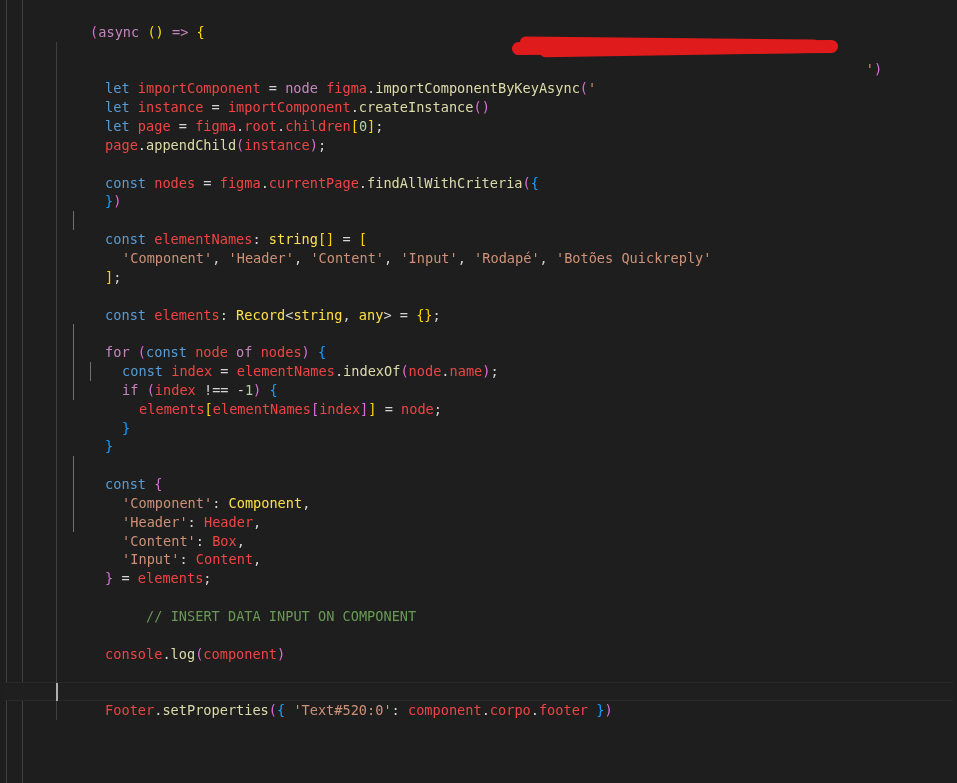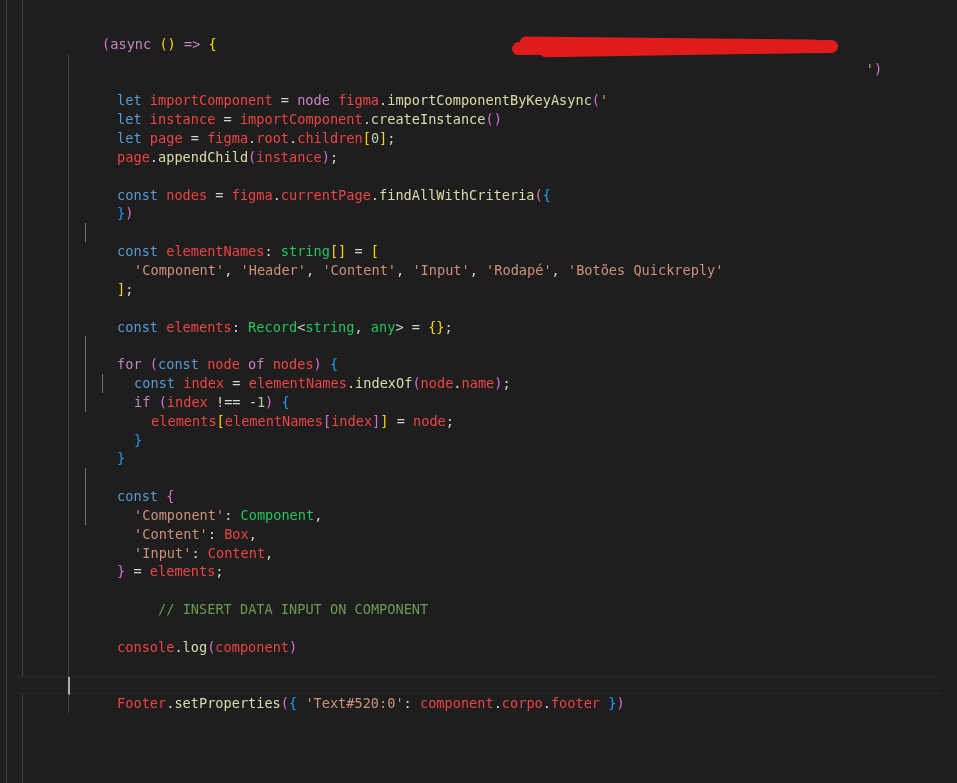--- a/index.html
+++ b/index.html
@@ -27,21 +27,21 @@
     position: absolute;
     top: 0;
     bottom: 0;
     width: 1px;
     background: #404040;
     pointer-events: none;
   }
 
   .code-surface {
     position: relative;
-    padding: 16px;
+    padding: 4px;
     margin: 0;
   }
 
   .line {
     position: relative;
     height: 18.85px;
     line-height: 18.85px;
     font-size: 13.6px;
     white-space: pre;
     color: #d4d4d4;
@@ -68,21 +68,21 @@
     height: 18px;
     top: 1px;
     background: #aeafad;
   }
 
   
   .kw       { color: #569cd6; }  
   .ctrl     { color: #c586c0; }  
   .var      { color: #ef4444; }  
   .fn       { color: #dcdcaa; }  
-  .type     { color: #22c55e; }  
+  .type     { color: #fde047; }  
   .str      { color: #ce9178; }  
   .num      { color: #b5cea8; }  
   .com      { color: #6a9955; margin-left: 41px; }  
   .op       { color: #d4d4d4; }  
   .b1       { color: #ffd700; }  
   .b2       { color: #da70d6; }  
   .b3       { color: #179fff; }  
 
   .redaction {
     position: absolute;
@@ -204,20 +204,24 @@
     <div class="line">
       <span class="indent" style="left:52px"></span>
       <span style="margin-left:52px"></span><span class="kw">const</span> <span class="b2">{</span>
     </div>
 
     <div class="line">
       <span class="indent" style="left:52px"></span><span class="indent bright" style="left:69px"></span>
       <span style="margin-left:69px"></span><span class="str">'Component'</span><span class="op">:</span> <span class="type">Component</span><span class="op">,</span>
     </div>
 
+    <div class="line">
+      <span class="indent" style="left:52px"></span><span class="indent bright" style="left:69px"></span>
+      <span style="margin-left:69px"></span><span class="str">'Header'</span><span class="op">:</span> <span class="var">Header</span><span class="op">,</span>
+    </div>
 
     <div class="line">
       <span class="indent" style="left:52px"></span><span class="indent bright" style="left:69px"></span>
       <span style="margin-left:69px"></span><span class="str">'Content'</span><span class="op">:</span> <span class="var">Box</span><span class="op">,</span>
     </div>
 
     <div class="line">
       <span class="indent" style="left:52px"></span><span class="indent bright" style="left:69px"></span>
       <span style="margin-left:69px"></span><span class="str">'Input'</span><span class="op">:</span> <span class="var">Content</span><span class="op">,</span>
     </div>

